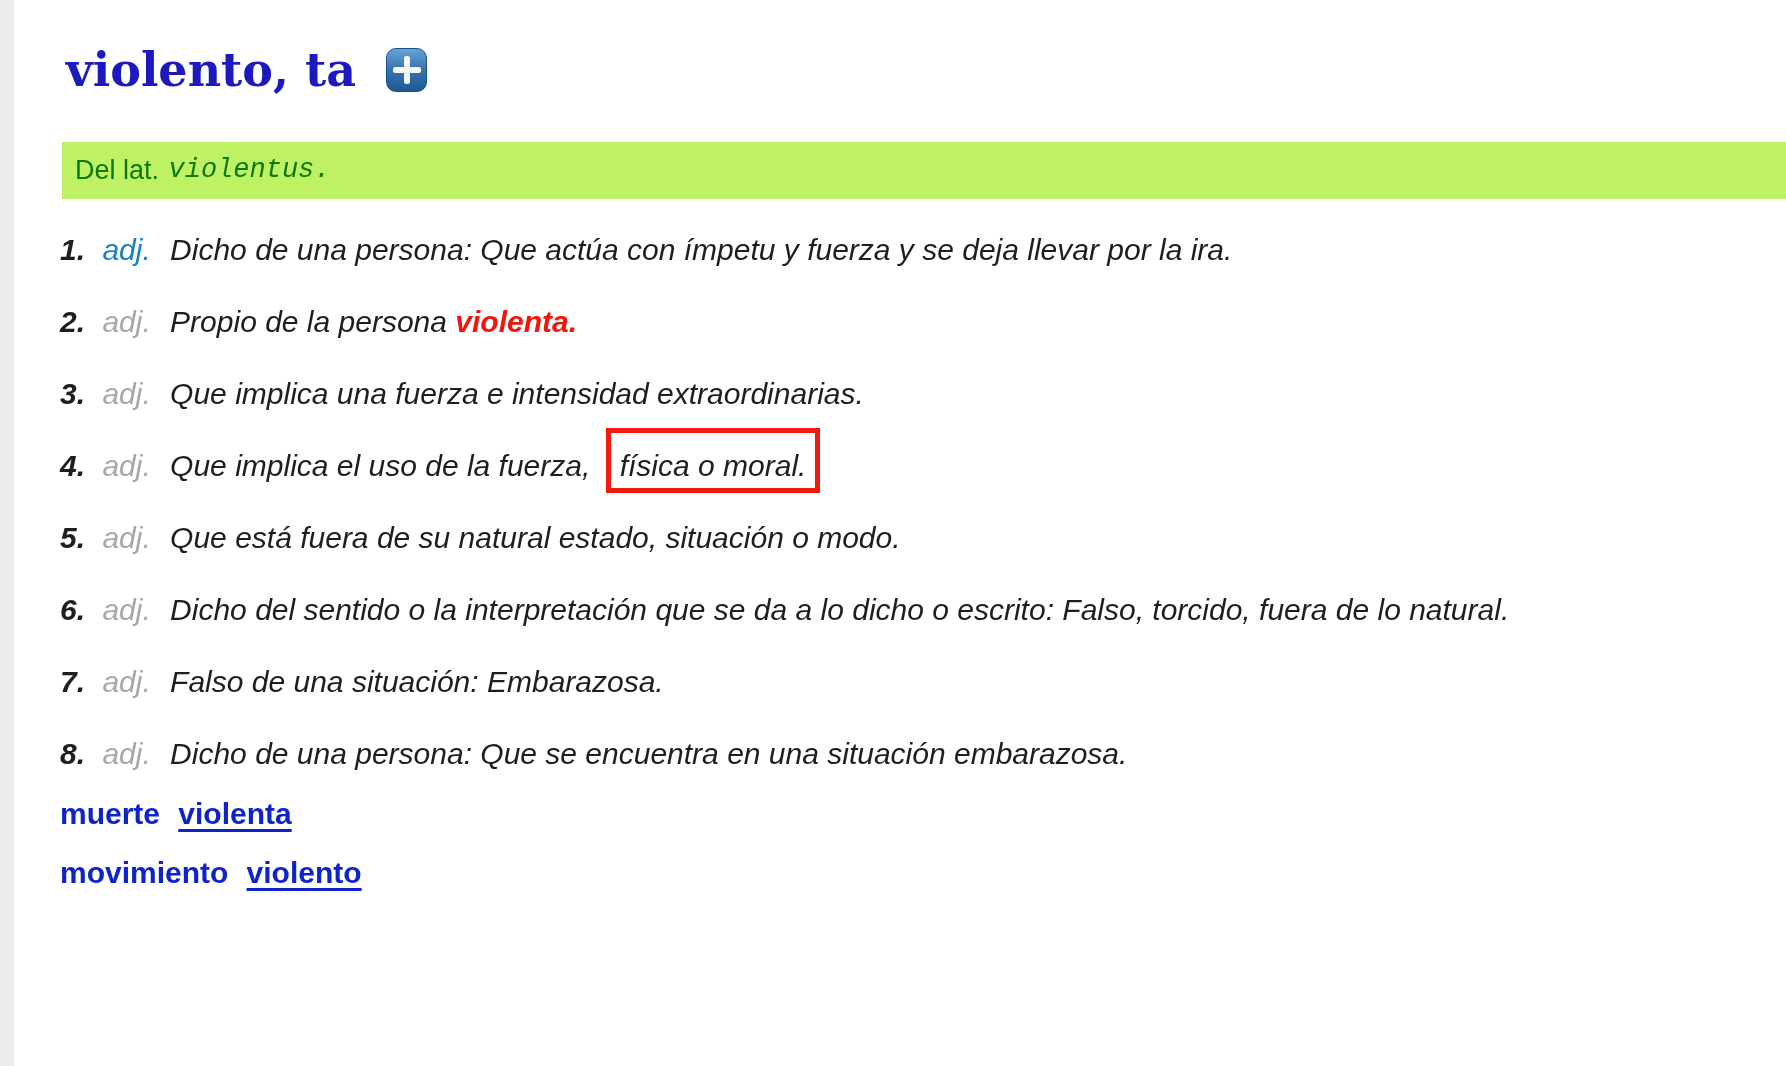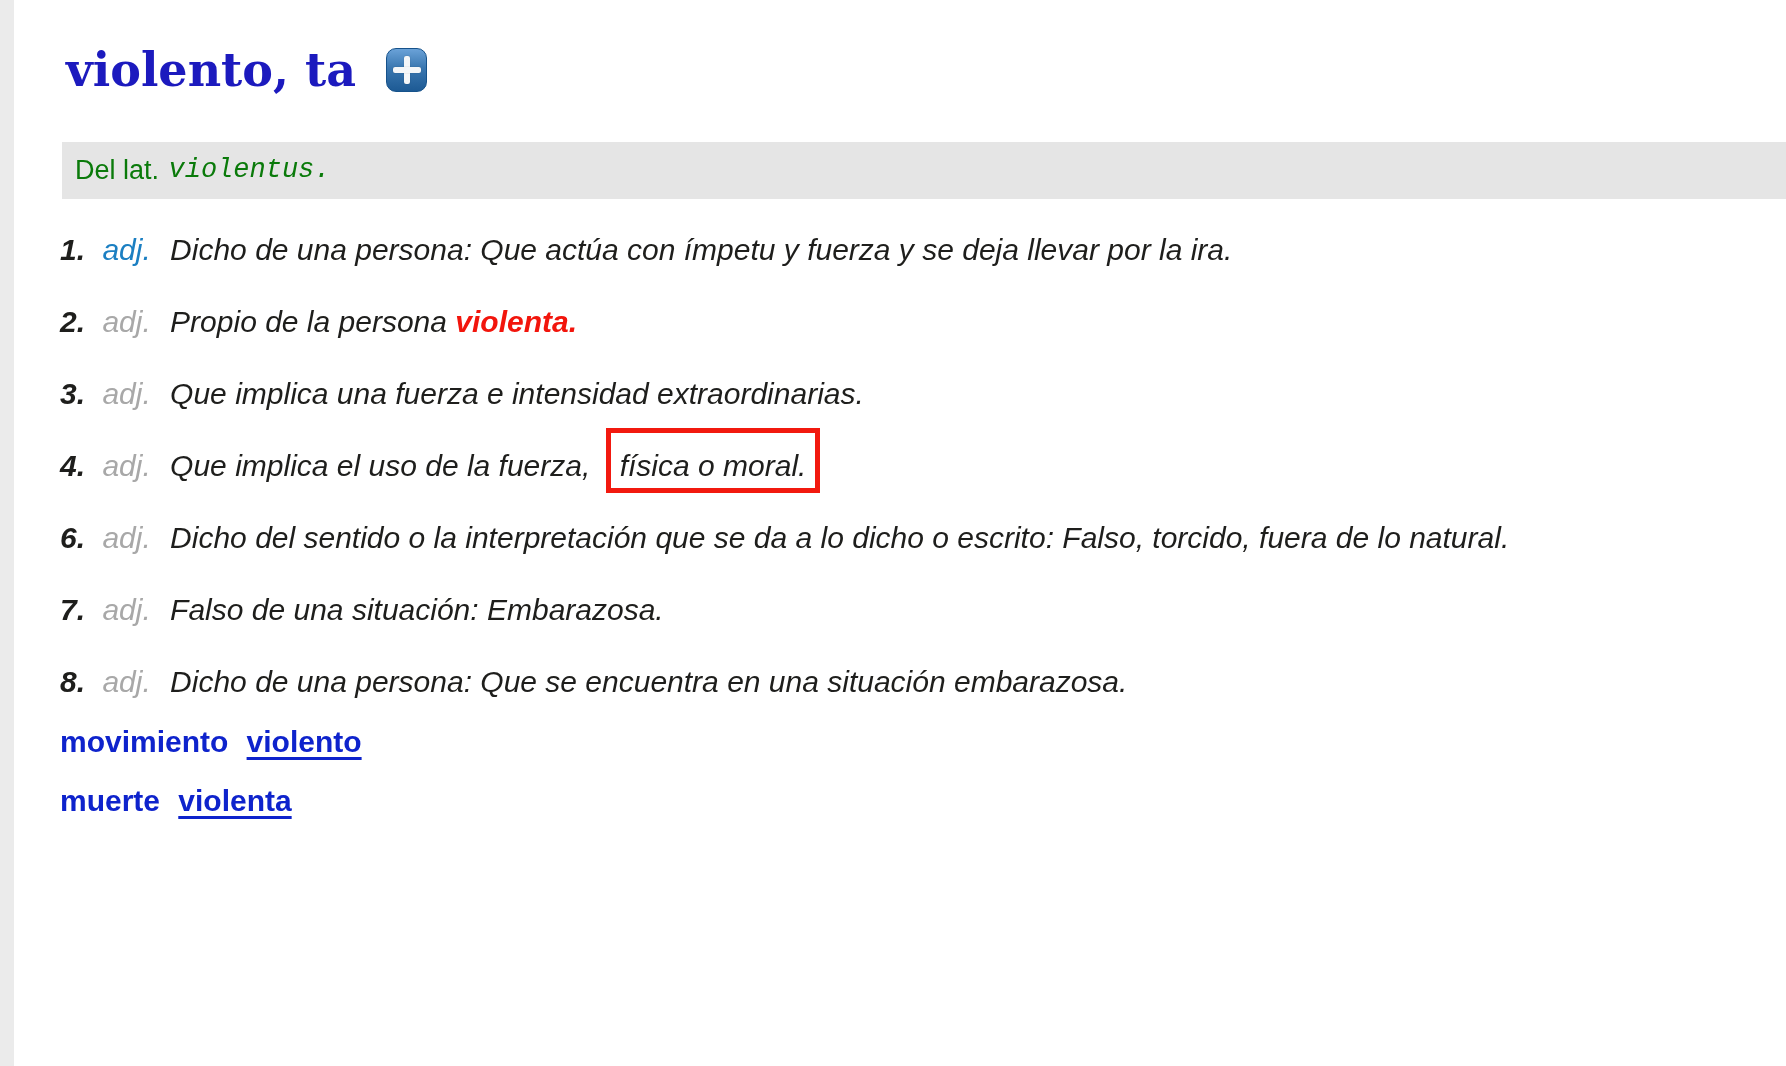--- a/index.html
+++ b/index.html
@@ -53,21 +53,21 @@
     box-shadow: 0 0 1px rgba(0,0,0,.35);
   }
   .add-btn .bar-v { left: 50%; top: 50%; width: 6px; height: 28px; transform: translate(-50%,-50%); }
   .add-btn .bar-h { left: 50%; top: 50%; width: 28px; height: 6px; transform: translate(-50%,-50%); }
 
   
   .etym-bar {
     margin-top: 46px;
     margin-left: 2px;
     height: 57px;
-    background: #e5e5e5;
+    background: #bef264;
     display: flex;
     align-items: center;
     padding-left: 13px;
     font-size: 27px;
     color: #0a7a0a;
   }
   .etym-latin { font-style: italic; margin-left: 0.35em; font-family: Liberation Mono, monospace; }
 
   
   .content {
@@ -140,20 +140,25 @@
       <span>Que implica una fuerza e intensidad extraordinarias.</span>
     </p>
 
     <p class="def">
       <span class="num">4.</span>
       <span class="tag">adj.</span>
       <span>Que implica el uso de la fuerza,</span>
       <span class="red-box">física o moral.</span>
     </p>
 
+    <p class="def">
+      <span class="num">5.</span>
+      <span class="tag">adj.</span>
+      <span>Que está fuera de su natural estado, situación o modo.</span>
+    </p>
 
     <p class="def">
       <span class="num">6.</span>
       <span class="tag">adj.</span>
       <span>Dicho del sentido o la interpretación que se da a lo dicho o escrito: Falso, torcido, fuera de lo natural.</span>
     </p>
 
     <p class="def">
       <span class="num">7.</span>
       <span class="tag">adj.</span>
@@ -161,23 +166,23 @@
     </p>
 
     <p class="def">
       <span class="num">8.</span>
       <span class="tag">adj.</span>
       <span>Dicho de una persona: Que se encuentra en una situación embarazosa.</span>
     </p>
 
     <div class="cform-wrap">
       <p class="cform">
+        <span class="cform-plain">muerte</span>
+        <span class="cform-link">violenta</span>
+      </p>
+      <p class="cform">
         <span class="cform-plain">movimiento</span>
         <span class="cform-link">violento</span>
-      </p>
-      <p class="cform">
-        <span class="cform-plain">muerte</span>
-        <span class="cform-link">violenta</span>
       </p>
     </div>
 
   </div>
 </div>
 
 </body></html>

